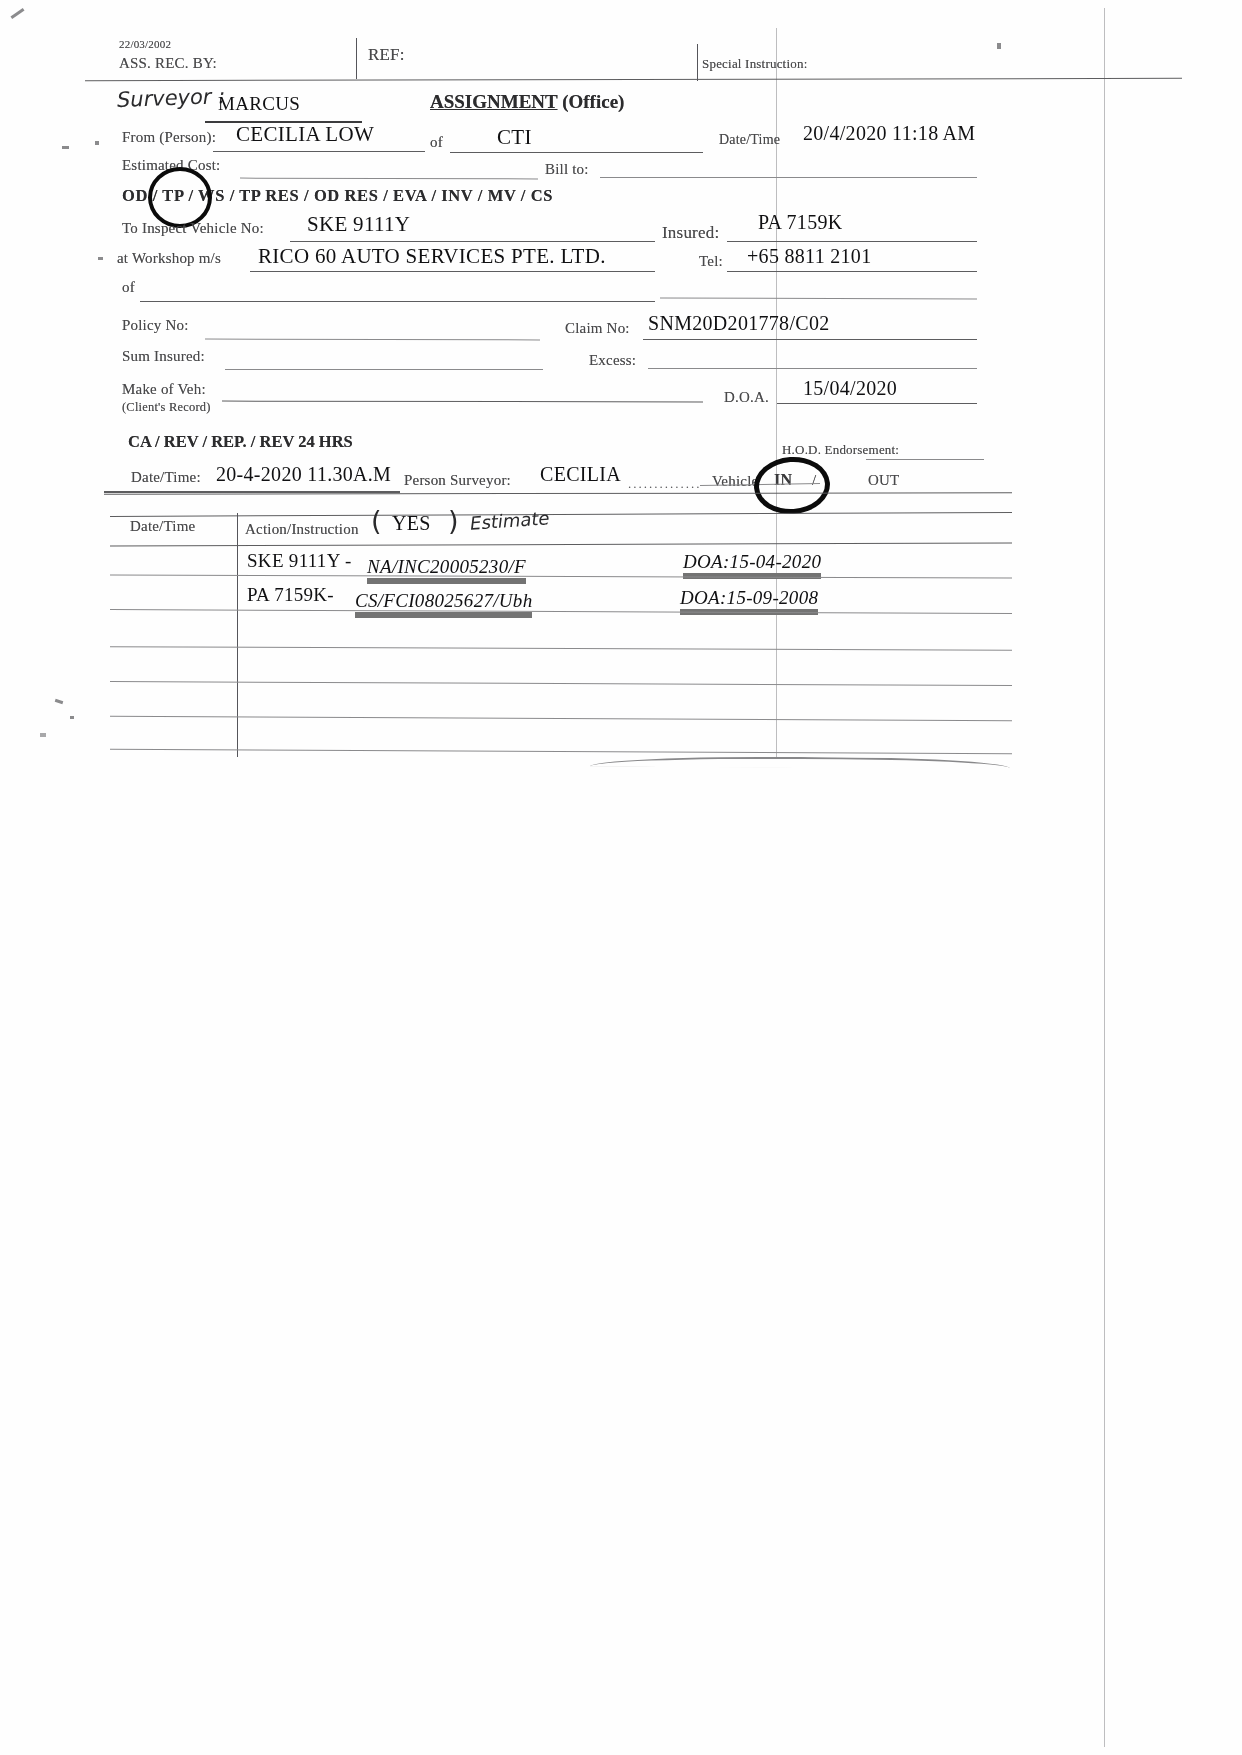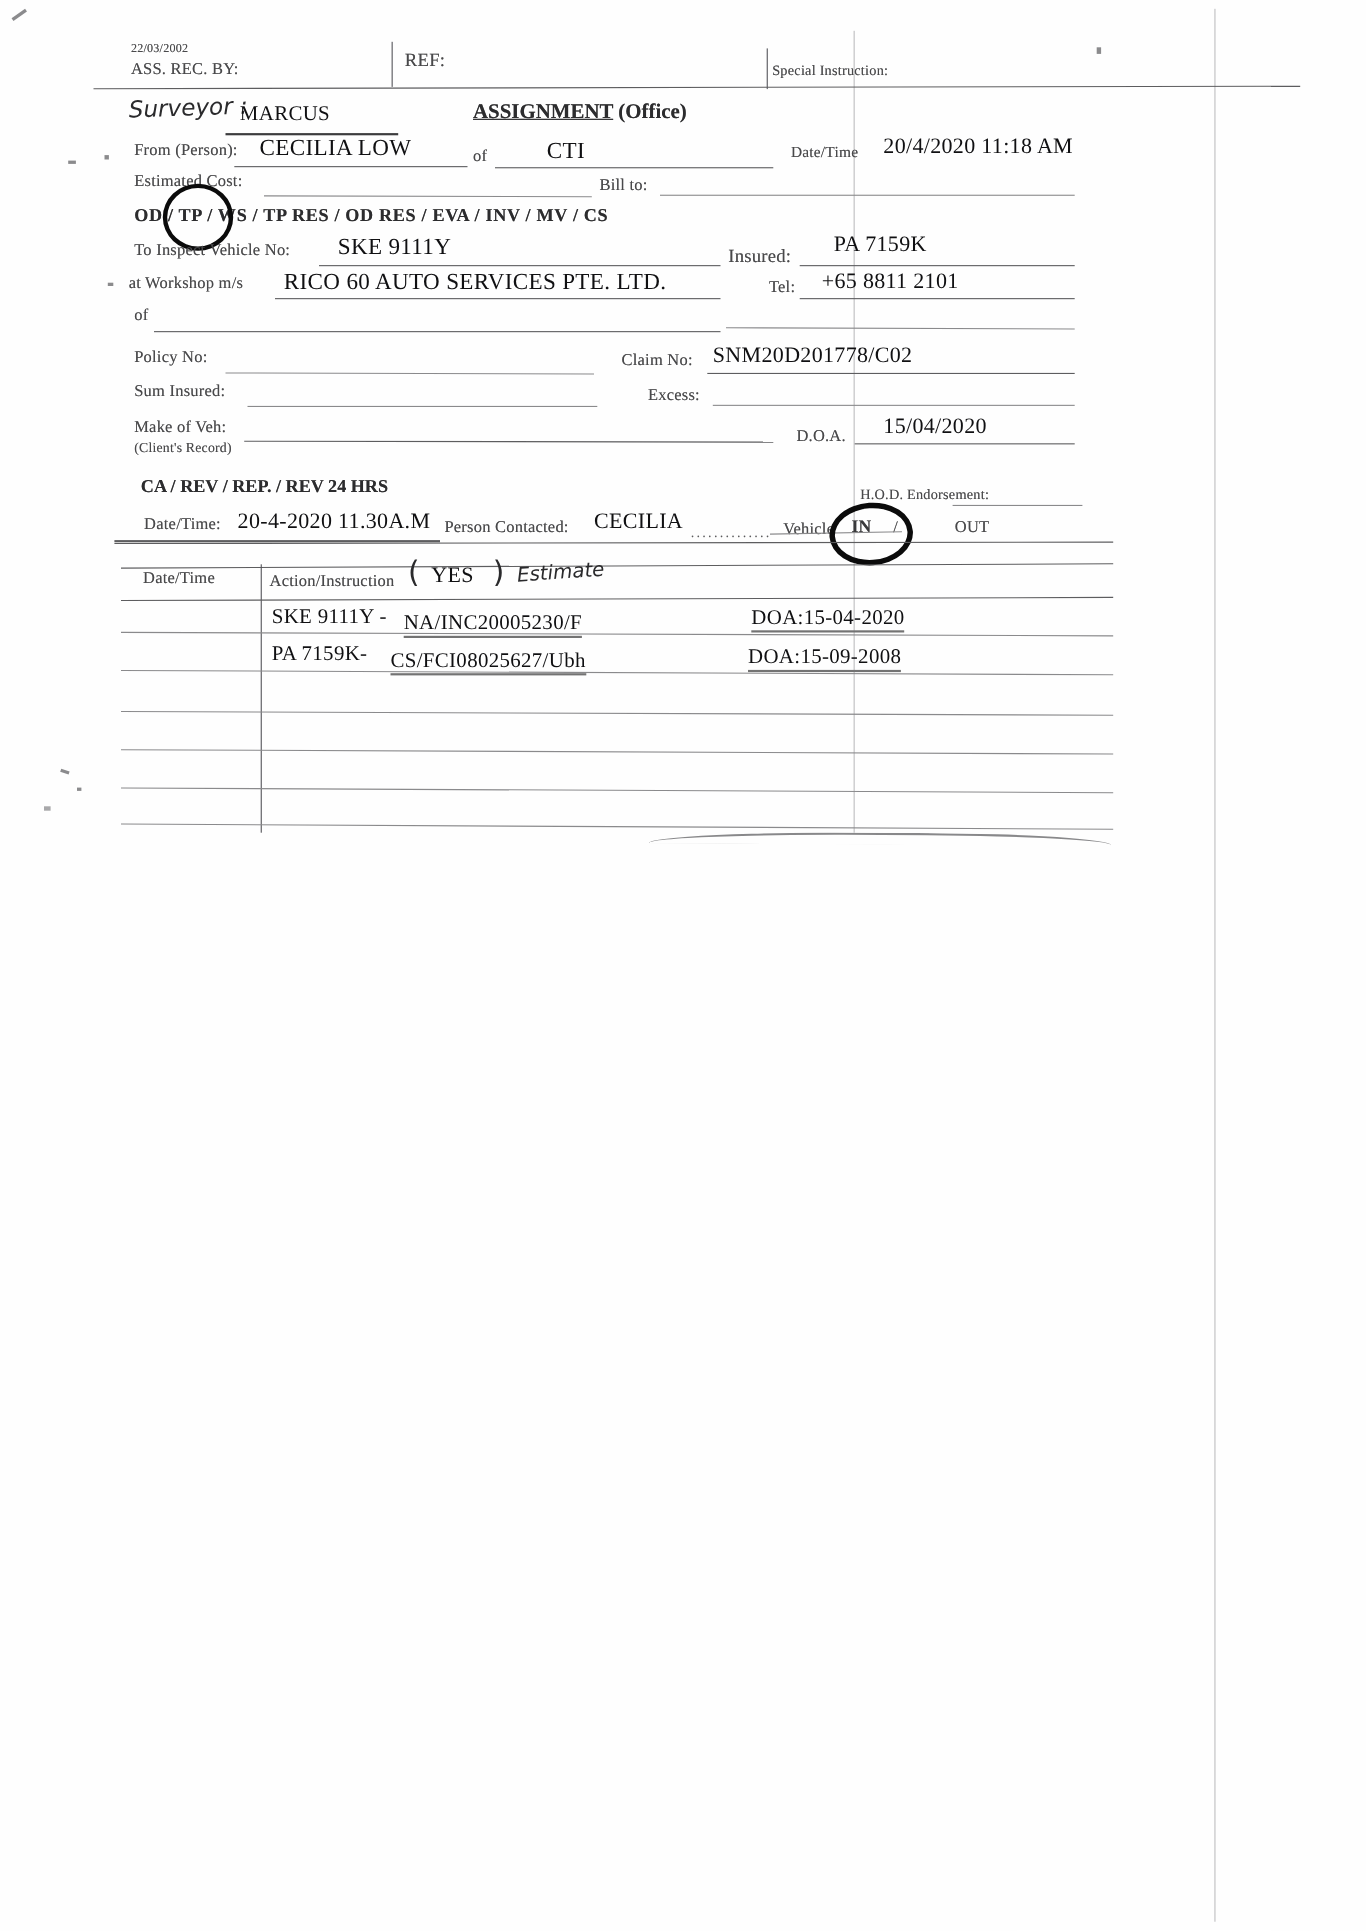--- a/index.html
+++ b/index.html
@@ -10,21 +10,21 @@
   .val{position:absolute;color:#101012;white-space:nowrap;letter-spacing:.3px;}
   .boldline{position:absolute;color:#2c2c2e;font-weight:bold;white-space:nowrap;
        text-shadow:0 0 .6px rgba(40,40,40,.6);}
   .hand{position:absolute;color:#2a2a2c;font-family:"DejaVu Sans",sans-serif;
        font-style:italic;white-space:nowrap;}
   .hline{position:absolute;height:0;border-top:1.6px solid #5d5d5f;}
   .hline.soft{border-top:1.3px solid #8a8a8c;}
   .vline{position:absolute;width:0;border-left:1.6px solid #55555a;}
   .vline.faint{border-left:1.2px solid #bdbdbf;}
   .circle{position:absolute;border:4.5px solid #0b0b0b;border-radius:50%;}
-  .uval{border-bottom:2px solid #737373;padding-bottom:1px;}
+  .uval{border-bottom:6px solid #737373;padding-bottom:1px;font-style:italic;}
   .speck{position:absolute;background:#8b8b8d;}
   .dots{position:absolute;color:#5a5a5c;letter-spacing:2px;white-space:nowrap;}
 </style>
 </head>
 <body>
 
 <div class="page">
 
   <div class="speck" style="left:10px;top:12px;width:15px;height:3px;transform:rotate(-35deg);"></div>
   <div class="speck" style="left:997px;top:43px;width:4px;height:6px;"></div>
@@ -111,21 +111,21 @@
   <div class="val" style="left:803px;top:377px;font-size:20px;">15/04/2020</div>
   <div class="hline" style="left:777px;top:403px;width:200px;"></div>
 
   <div class="boldline" style="left:128px;top:432px;font-size:16.5px;">CA  /  REV  /  REP.  /  REV 24 HRS</div>
   <div class="lbl" style="left:764px;top:442px;font-size:13px;margin-left:18px;">H.O.D. Endorsement:</div>
   <div class="hline soft" style="left:866px;top:459px;width:118px;"></div>
 
   <div class="lbl" style="left:131px;top:469px;font-size:15px;">Date/Time:</div>
   <div class="val" style="left:216px;top:463px;font-size:20px;">20-4-2020 11.30A.M</div>
   <div class="hline" style="left:104px;top:491px;width:296px;border-top-width:2px;"></div>
-  <div class="lbl" style="left:404px;top:472px;font-size:15px;">Person Contacted:</div>
+  <div class="lbl" style="left:404px;top:472px;font-size:15px;">Person Surveyor:</div>
   <div class="val" style="left:540px;top:463px;font-size:20px;">CECILIA</div>
   <div class="dots" style="left:628px;top:476px;font-size:13px;">..............</div>
   <div class="lbl" style="left:712px;top:473px;font-size:15px;">Vehicle</div>
   <div class="lbl" style="left:774px;top:471px;font-size:16px;font-weight:bold;color:#3a3a3c;">IN</div>
   <div class="lbl" style="left:812px;top:472px;font-size:15px;">/</div>
   <div class="lbl" style="left:824px;top:472px;font-size:15px;padding-left:44px;">OUT</div>
   <div class="hline soft" style="left:700px;top:484px;width:120px;transform:rotate(-1deg);"></div>
   <div class="circle" style="left:754px;top:457px;width:66px;height:47px;border-width:5px;transform:rotate(-4deg);"></div>
   <div class="hline" style="left:104px;top:493px;width:908px;transform:rotate(-0.08deg);"></div>
 

